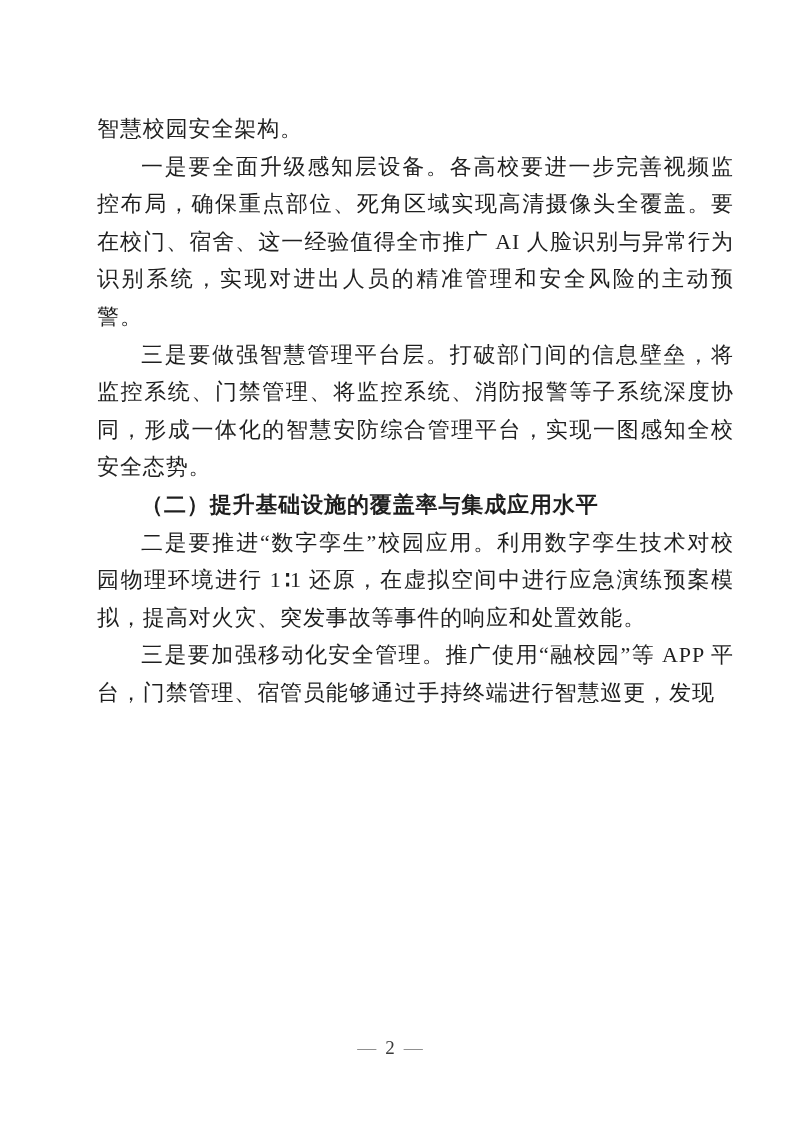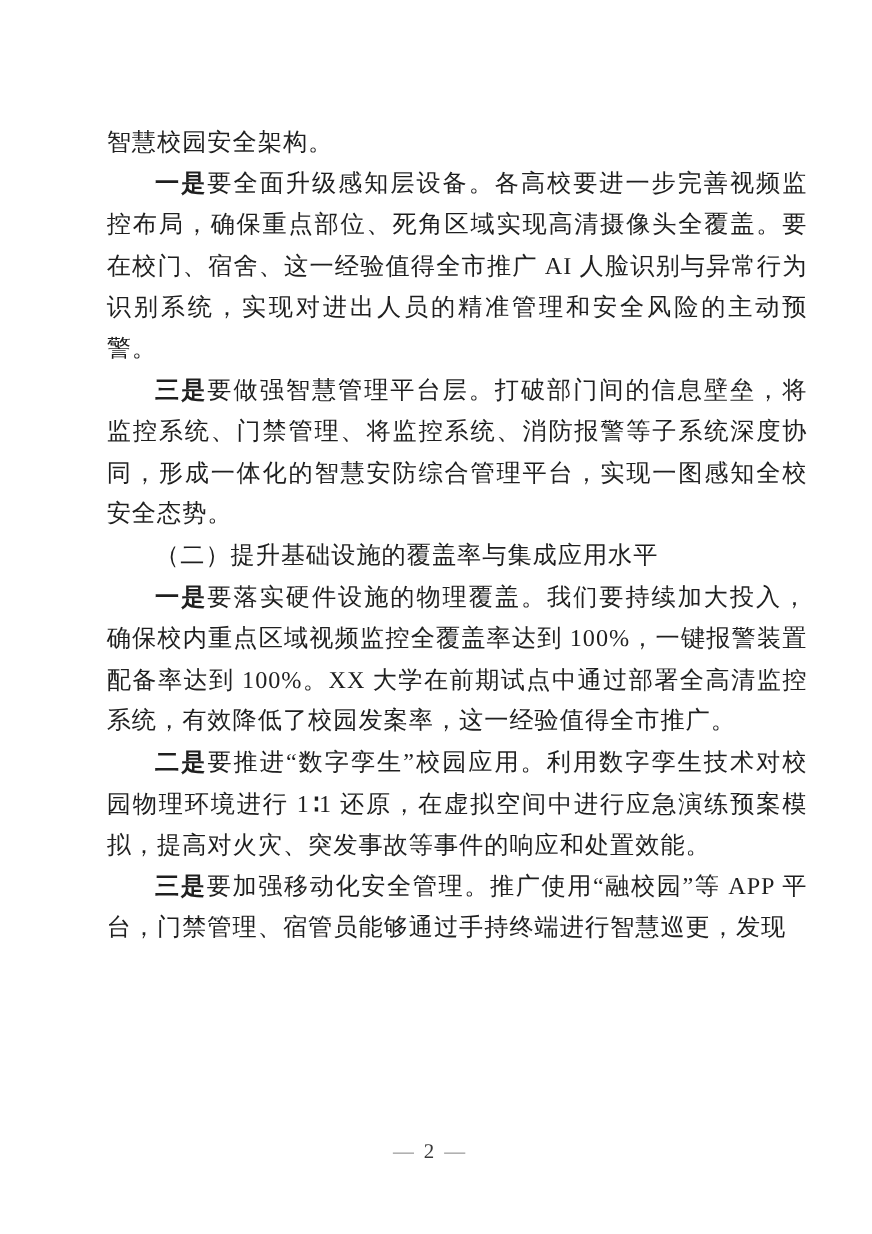--- a/index.html
+++ b/index.html
@@ -28,24 +28,24 @@
   }
   .para {
     margin: 0;
     padding: 0;
     text-indent: 2em;
   }
   .para.no-indent {
     text-indent: 0;
   }
   .para .lead {
-    font-weight: 700;
+    font-weight: 400;
   }
   .para.heading {
-    font-weight: 400;
+    font-weight: 700;
   }
   .footer {
     position: absolute;
     top: 1036px;
     left: 0;
     width: 100%;
     text-align: center;
     font-size: 19px;
     line-height: 24px;
     color: #3a3a3a;
@@ -65,21 +65,20 @@
     <p class="para no-indent"><span>智慧校园安全架构。</span></p>
 
     <p class="para"><b class="lead">一是</b><span>要全面升级感知层设备。各高校要进一步完善视频监控布局，确保重点部位、死角区域实现高清摄像头全覆盖。要在校门、宿舍、这一经验值得全市推广 AI 人脸识别与异常行为识别系统，实现对进出人员的精准管理和安全风险的主动预警。</span></p>
 
 
     <p class="para"><b class="lead">三是</b><span>要做强智慧管理平台层。打破部门间的信息壁垒，将监控系统、门禁管理、将监控系统、消防报警等子系统深度协同，形成一体化的智慧安防综合管理平台，实现一图感知全校安全态势。</span></p>
 
     <p class="para heading"><span>（二）提升基础设施的覆盖率与集成应用水平</span></p>
 
 
-    <p class="para"><b class="lead">一是</b><span>要落实硬件设施的物理覆盖。我们要持续加大投入，确保校内重点区域视频监控全覆盖率达到 100%，一键报警装置配备率达到 100%。XX 大学在前期试点中通过部署全高清监控系统，有效降低了校园发案率，这一经验值得全市推广。</span></p>
 
     <p class="para"><b class="lead">二是</b><span>要推进“数字孪生”校园应用。利用数字孪生技术对校园物理环境进行 1∶1 还原，在虚拟空间中进行应急演练预案模拟，提高对火灾、突发事故等事件的响应和处置效能。</span></p>
 
     <p class="para"><b class="lead">三是</b><span>要加强移动化安全管理。推广使用“融校园”等 APP 平台，门禁管理、宿管员能够通过手持终端进行智慧巡更，发现</span></p>
 
   </div>
 
   <div class="footer"><span class="dash">—</span><span>2</span><span class="dash">—</span></div>
 
 </div>

